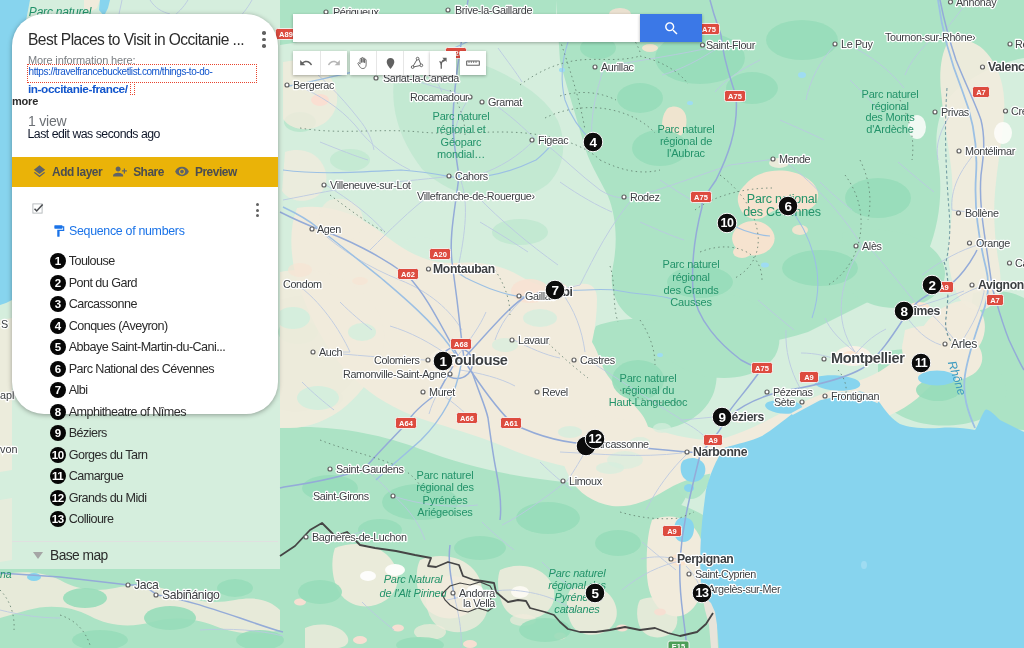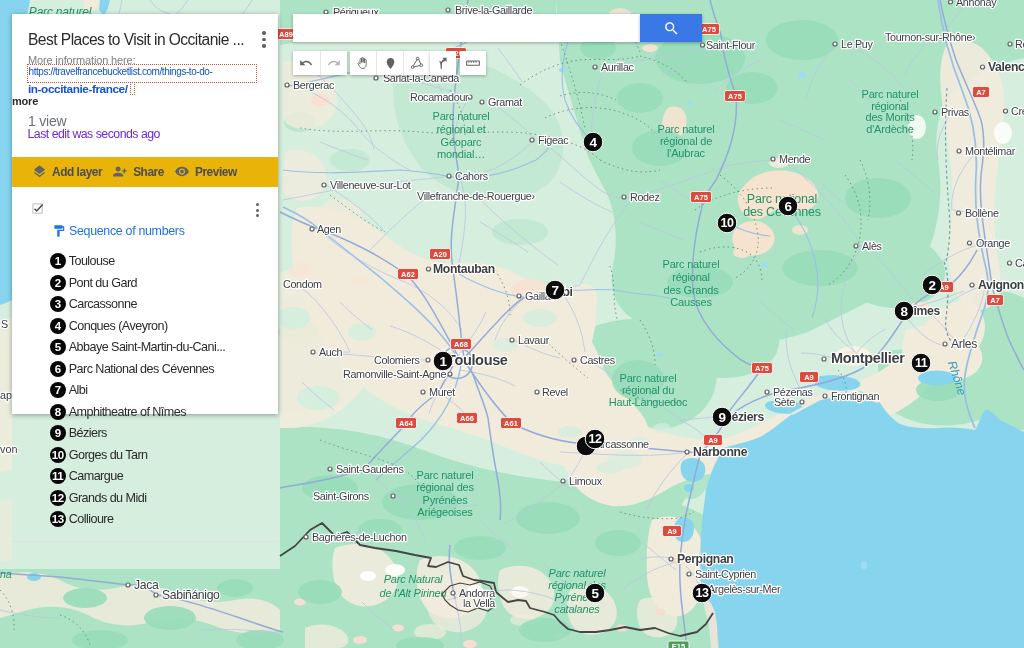--- a/index.html
+++ b/index.html
@@ -1,28 +1,28 @@
 <!DOCTYPE html>
 <html><head>
 <meta charset="utf-8">
 <style>
   html,body{margin:0;padding:0;}
   body{width:1024px;height:648px;overflow:hidden;position:relative;font-family:"Liberation Sans",sans-serif;background:#d5eedd;}
   #map{position:absolute;left:0;top:0;}
-  .panel{position:absolute;left:12px;top:14px;width:266px;height:400px;background:#fff;box-shadow:0 1px 5px rgba(0,0,0,.35);}
+  .panel{position:absolute;left:12px;top:14px;width:266px;height:400px;background:#fff;box-shadow:0 1px 5px rgba(0,0,0,.35);border-radius:32px;}
   .ptitle{position:absolute;left:16px;top:16.5px;font-size:15.6px;letter-spacing:-0.55px;color:#2b2b2b;width:236px;white-space:nowrap;overflow:hidden;}
   .kebab{position:absolute;right:12px;top:17px;width:4px;}
   .kebab i{display:block;width:3.6px;height:3.6px;border-radius:50%;background:#616161;margin-bottom:3px;}
   .moreinfo{position:absolute;left:16px;top:40px;font-size:11px;letter-spacing:-0.15px;color:#7a7e82;}
   .linkbox{position:absolute;left:14.5px;top:49.5px;width:227px;height:16px;border:1px dotted #e8442e;font-size:10px;letter-spacing:-0.43px;color:#1155cc;padding:1px 0 0 1px;white-space:nowrap;}
   .link2{position:absolute;left:16px;top:67.5px;font-size:11.8px;letter-spacing:-0.43px;color:#1155cc;font-weight:bold;}
   .caret{display:inline-block;width:3px;height:11px;border:1px dotted #e8442e;vertical-align:-2px;margin-left:2px;}
   .morebtn{position:absolute;left:0;top:81px;font-size:11px;font-weight:bold;letter-spacing:-0.2px;color:#2b2b2b;}
   .views{position:absolute;left:16px;top:99px;font-size:14px;letter-spacing:-0.2px;color:#6c7075;}
-  .lastedit{position:absolute;left:15.5px;top:113px;font-size:12.3px;letter-spacing:-0.5px;color:#6d28d9;}
+  .lastedit{position:absolute;left:15.5px;top:113px;font-size:12.3px;letter-spacing:-0.5px;color:#0f172a;}
   .ptoolbar{position:absolute;left:0;top:142.5px;width:266px;height:30px;background:#eab308;display:flex;align-items:center;}
   .ptool{display:flex;align-items:center;font-size:11.9px;font-weight:bold;letter-spacing:-0.45px;color:#4a4d51;margin-left:10px;}
   .ptool:first-child{margin-left:20px;}
   .ptool svg{margin-right:5px;}
   .chk{position:absolute;left:19px;top:187px;}
   .ltitle{position:absolute;left:37px;top:181.5px;font-size:13px;letter-spacing:-0.45px;color:#2b2b2b;width:205px;white-space:nowrap;overflow:hidden;}
   .kebab2{position:absolute;right:19.5px;top:189px;}
   .kebab2 i{display:block;width:3px;height:3px;border-radius:50%;background:#616161;margin-bottom:2.5px;}
   .seq{position:absolute;left:40px;top:209.5px;display:flex;font-size:12.4px;letter-spacing:-0.3px;color:#1a73e8;}
   .seq svg{margin-right:3px;}
@@ -735,20 +735,24 @@
     <div class="it">
         <div class="num">12</div>
         <div class="lab">Grands du Midi</div>
       </div>
     <div class="it">
         <div class="num">13</div>
         <div class="lab">Collioure</div>
       </div>
   </div>
   <div class="sep"></div>
+  <div class="basemap">
+      <div class="bmtri"></div>
+      <div class="bmtxt">Base map</div>
+    </div>
 </div>
 
 <div class="search"></div>
 <div class="sbtn">
     <svg width="17" height="17" viewBox="0 0 24 24" fill="#fff">
       <path d="M15.5 14h-.79l-.28-.27C15.41 12.59 16 11.11 16 9.5 16 5.91 13.09 3 9.5 3S3 5.91 3 9.5 5.91 16 9.5 16c1.61 0 3.09-.59 4.23-1.57l.27.28v.79l5 4.99L20.49 19l-4.99-5zm-6 0C7.01 14 5 11.99 5 9.5S7.01 5 9.5 5 14 7.01 14 9.5 11.99 14 9.5 14z"></path>
     </svg>
   </div>
 
 <div class="tbg" style="left:293px;width:54px;">

